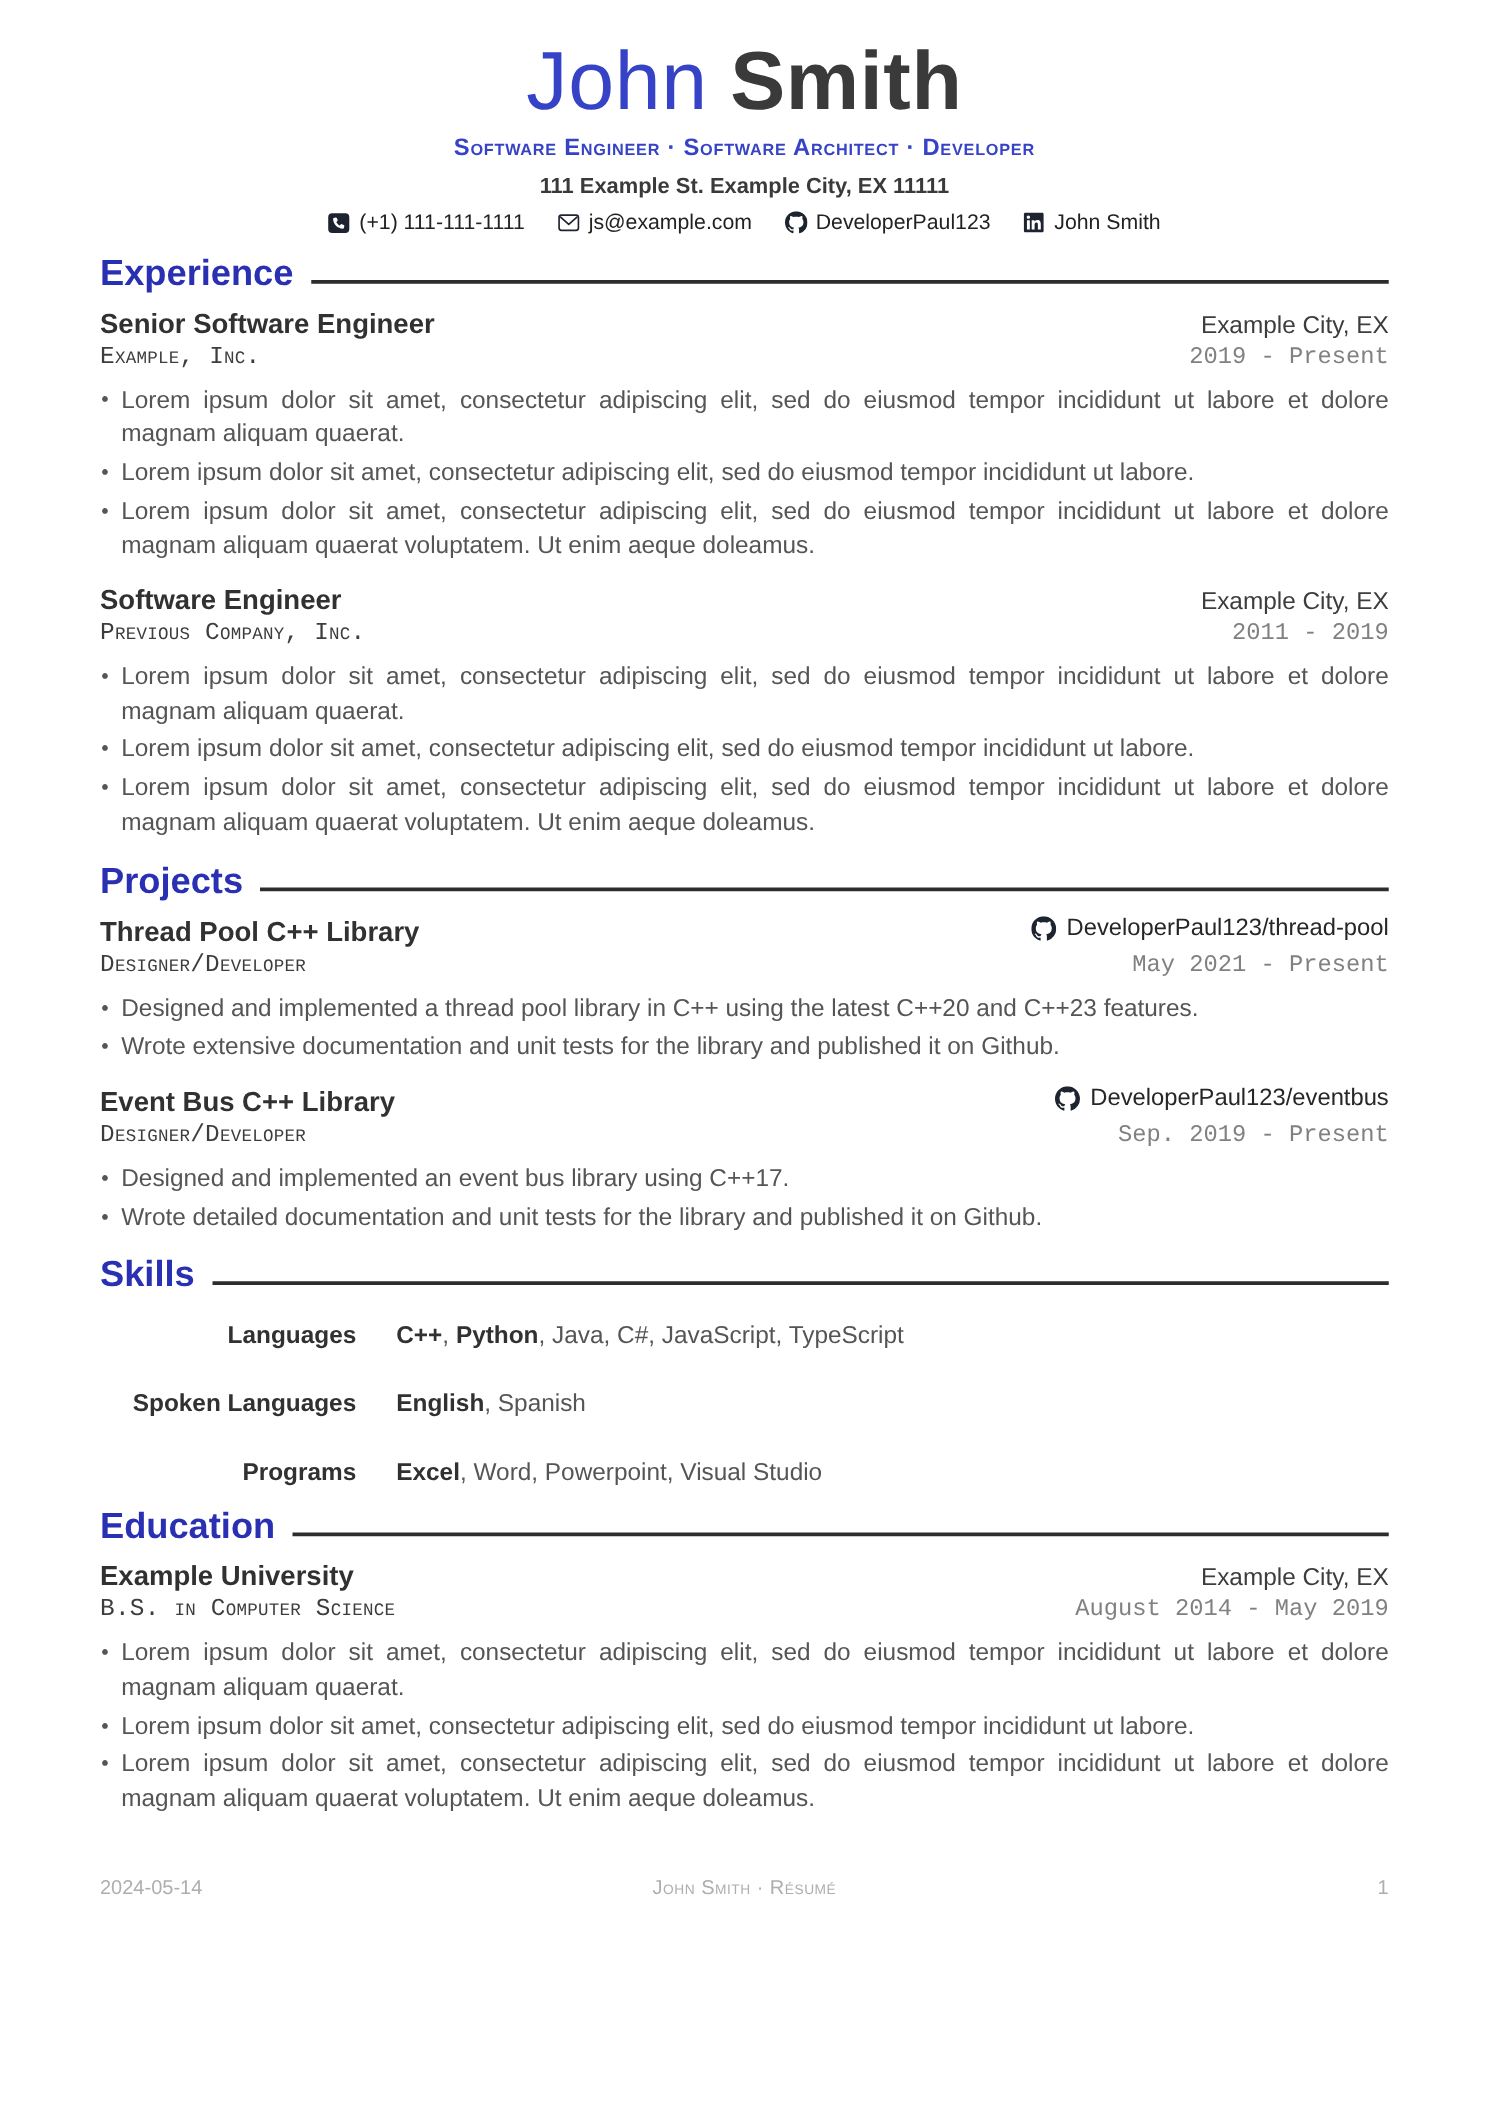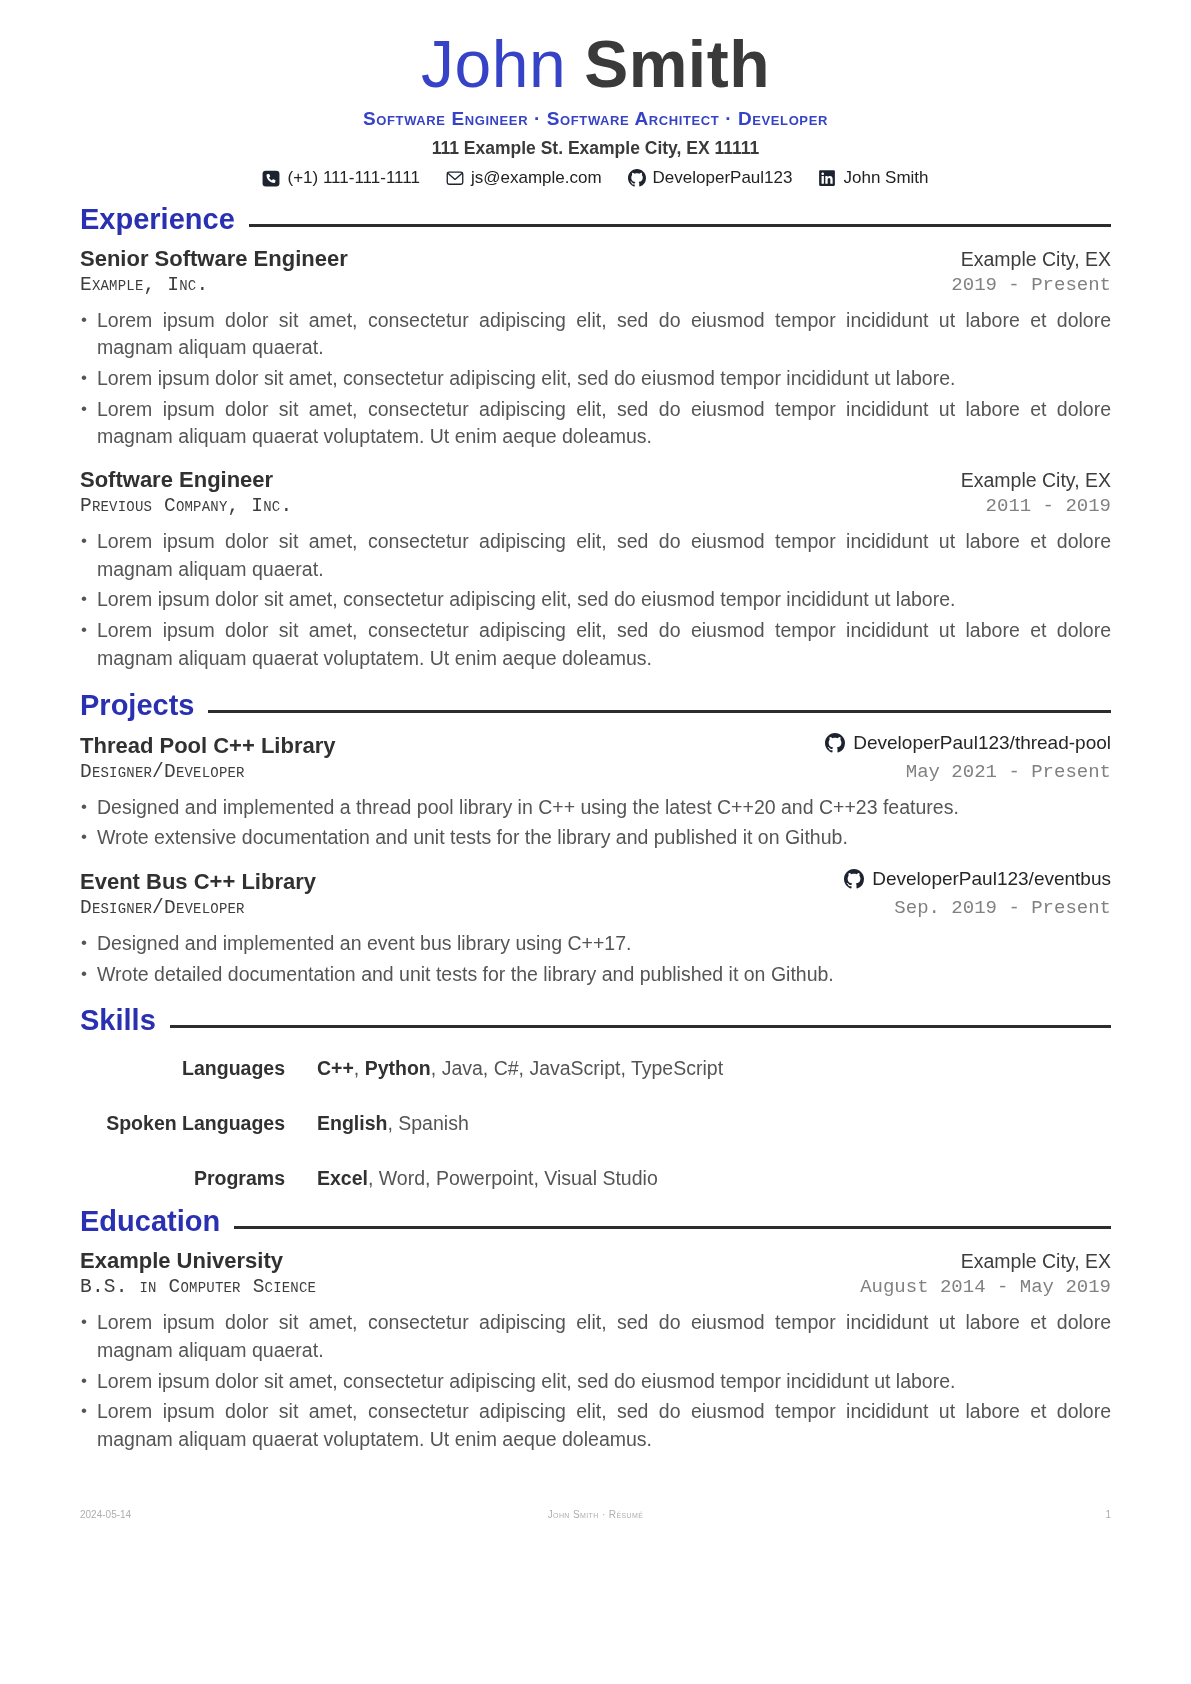--- a/index.html
+++ b/index.html
@@ -53,21 +53,21 @@
 
   
   .skills-grid{display:grid;grid-template-columns:205px 1fr;column-gap:18px;
                row-gap:11px;font-size:19.5px;margin-top:20px;gap:32px;}
   .sk-label{text-align:right;font-weight:700;color:var(--ink);}
   .sk-val{color:var(--body);}
   .sk-val b{color:var(--ink);font-weight:700;}
 
   
   footer{position:absolute;left:80px;right:80px;bottom:44px;display:flex;
-         justify-content:space-between;align-items:flex-start;font-size:10px;color:var(--footer);}
+         justify-content:space-between;align-items:flex-start;font-size:16px;color:var(--footer);}
   .f-center{position:absolute;left:50%;transform:translateX(-50%);
             font-variant:small-caps;letter-spacing:.4px;}
 </style>
 </head>
 <body>
 
 <div class="page">
 
   <div class="hero">
     <h1><span class="name-first">John</span><span class="name-last">Smith</span></h1>

